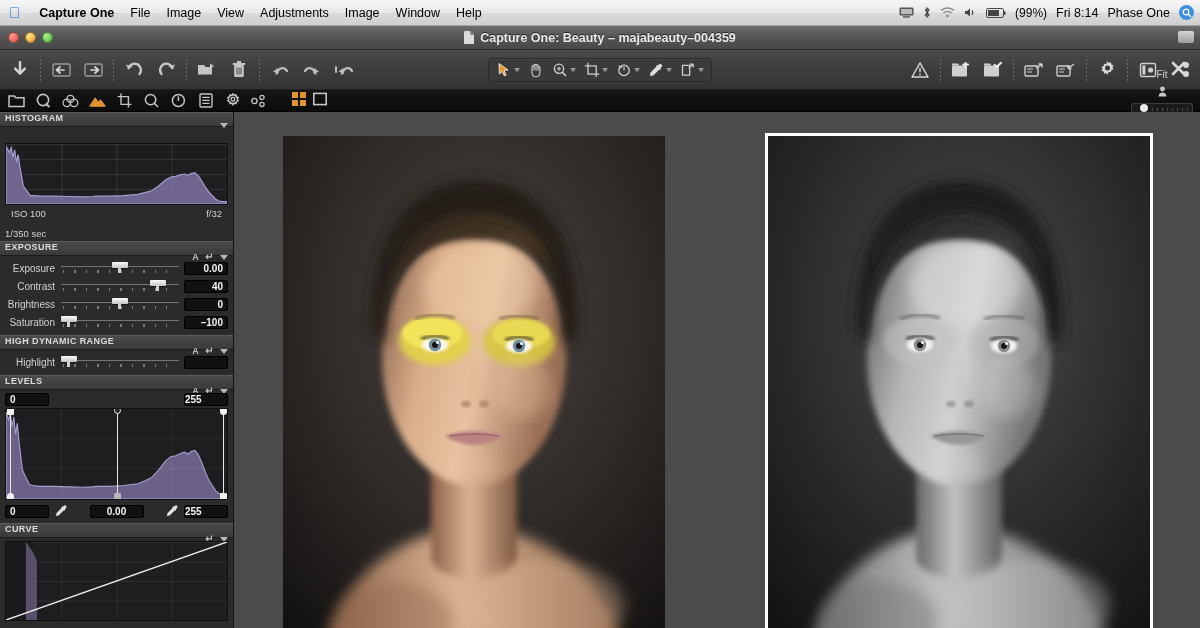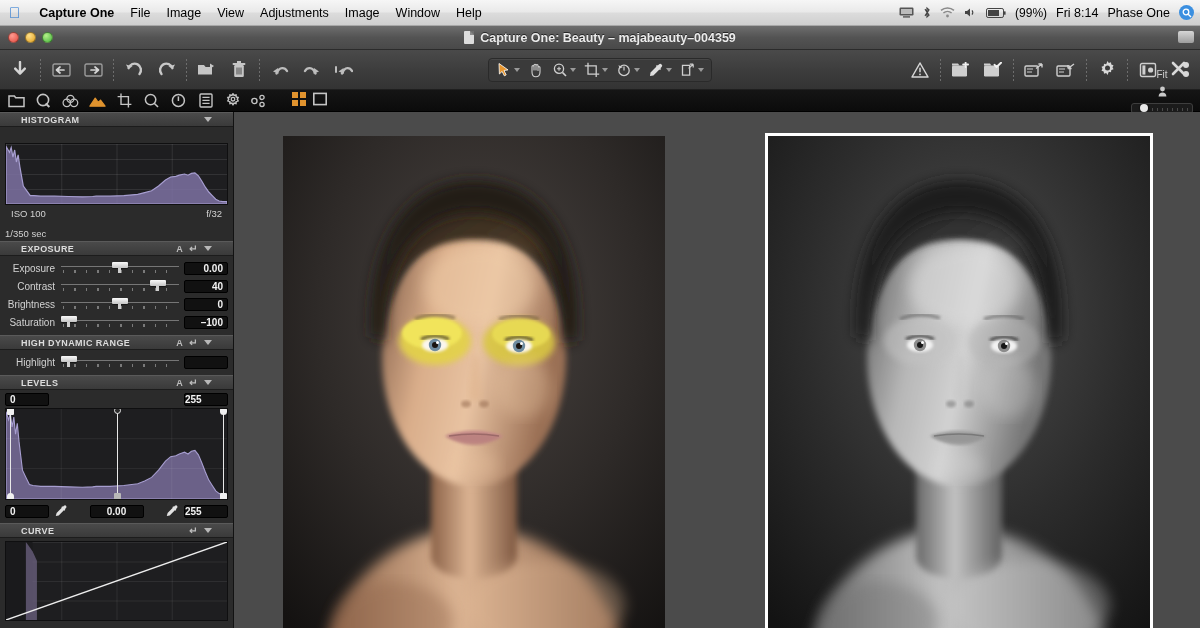--- a/index.html
+++ b/index.html
@@ -92,25 +92,26 @@
             background:#e8e8e8; box-shadow:0 0 2px #000; }
   .zticks{ position:absolute; left:20px; right:3px; top:4px; height:3px;
             background:repeating-linear-gradient(to right,#4a4a4a 0 1px,transparent 1px 5px); }
 
   
   #left{
     position:absolute; left:0; top:86px; width:234px; bottom:0;
     background:#2b2b2b; border-right:1px solid #121212; overflow:hidden;
   }
   .phead{
-    height:15px; display:flex; align-items:center;
+    height:15px; display:flex; align-items:flex-start;
     background:linear-gradient(to bottom,#4a4a4a,#3a3a3a);
     border-top:1px solid #5a5a5a; border-bottom:1px solid #1c1c1c;
-    padding:0 21px; font-size:9px; font-weight:bold; color:#dcdcdc;
+    padding:0 5px; font-size:9px; font-weight:bold; color:#dcdcdc;
     letter-spacing:.4px;
+    flex-direction:column;
   }
   .phead .ctr{ margin-left:auto; display:flex; align-items:center; gap:6px; color:#bdbdbd; font-size:9px; }
   .chev{ width:0;height:0;border-left:4px solid transparent;border-right:4px solid transparent;
          border-top:5px solid #b8b8b8; }
   .rev{ font-size:10px; line-height:1; }
 
   
   #histoWrap{ background:#2b2b2b; padding:16px 5px 0; }
   #histo{ position:relative; height:62px; background:#1e1e20;
           border:1px solid #0f0f10; overflow:hidden; }

